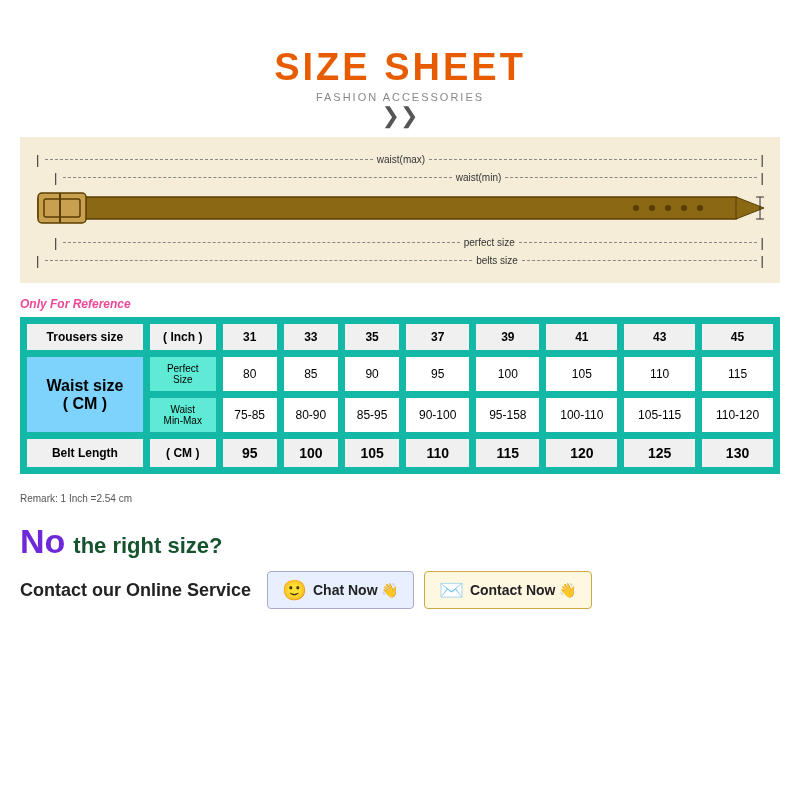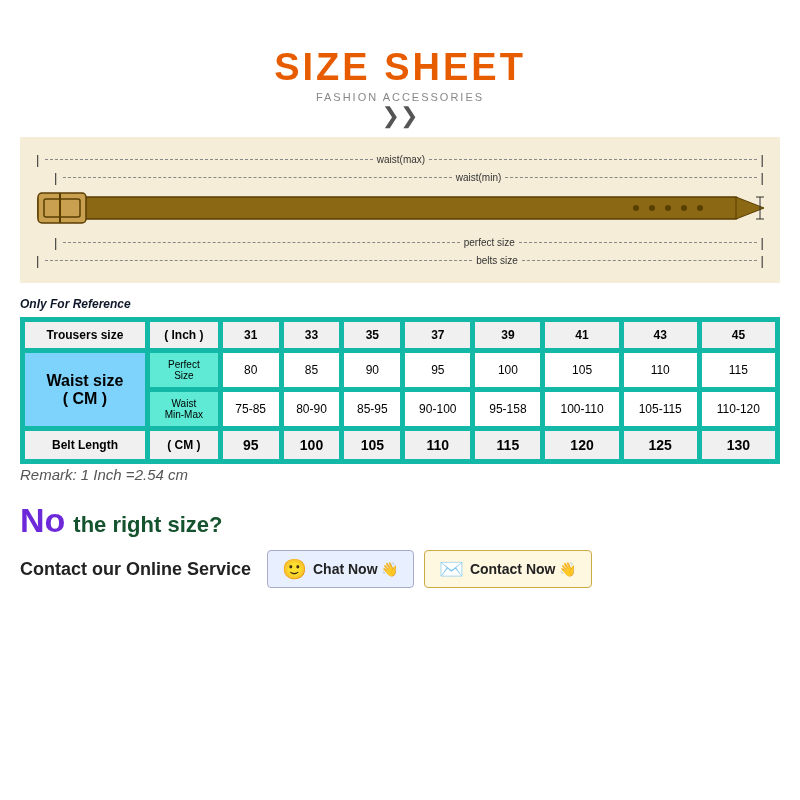--- a/index.html
+++ b/index.html
@@ -71,33 +71,33 @@
       white-space: nowrap;
       font-size: 10px;
     }
 
     
     .reference-label {
       align-self: flex-start;
       font-size: 12px;
       font-weight: bold;
       font-style: italic;
-      color: #0f172a;
+      color: #ec4899;
       margin-top: 14px;
       margin-bottom: 6px;
     }
 
     table {
       width: 760px;
       border-collapse: collapse;
       font-size: 12px;
     }
 
     table td, table th {
-      border: 5px solid #14b8a6;
+      border: 7px solid #14b8a6;
       text-align: center;
       padding: 6px 4px;
     }
 
     .row-header {
       background: #f0f0f0;
       font-weight: bold;
       font-size: 12px;
     }
 
@@ -111,24 +111,23 @@
       background: #f0f0f0;
     }
 
     .belt-length-row td.value {
       font-weight: bold;
       font-size: 14px;
     }
 
     .remark {
       align-self: flex-start;
-      font-size: 15px;
+      font-size: 10px;
       color: #555;
-      margin-top: 2px;
-      font-style: italic;
+      margin-top: 19px;
     }
 
     
     .bottom-section {
       margin-top: 18px;
       align-self: flex-start;
       width: 100%;
     }
 
     .no-right-size {

